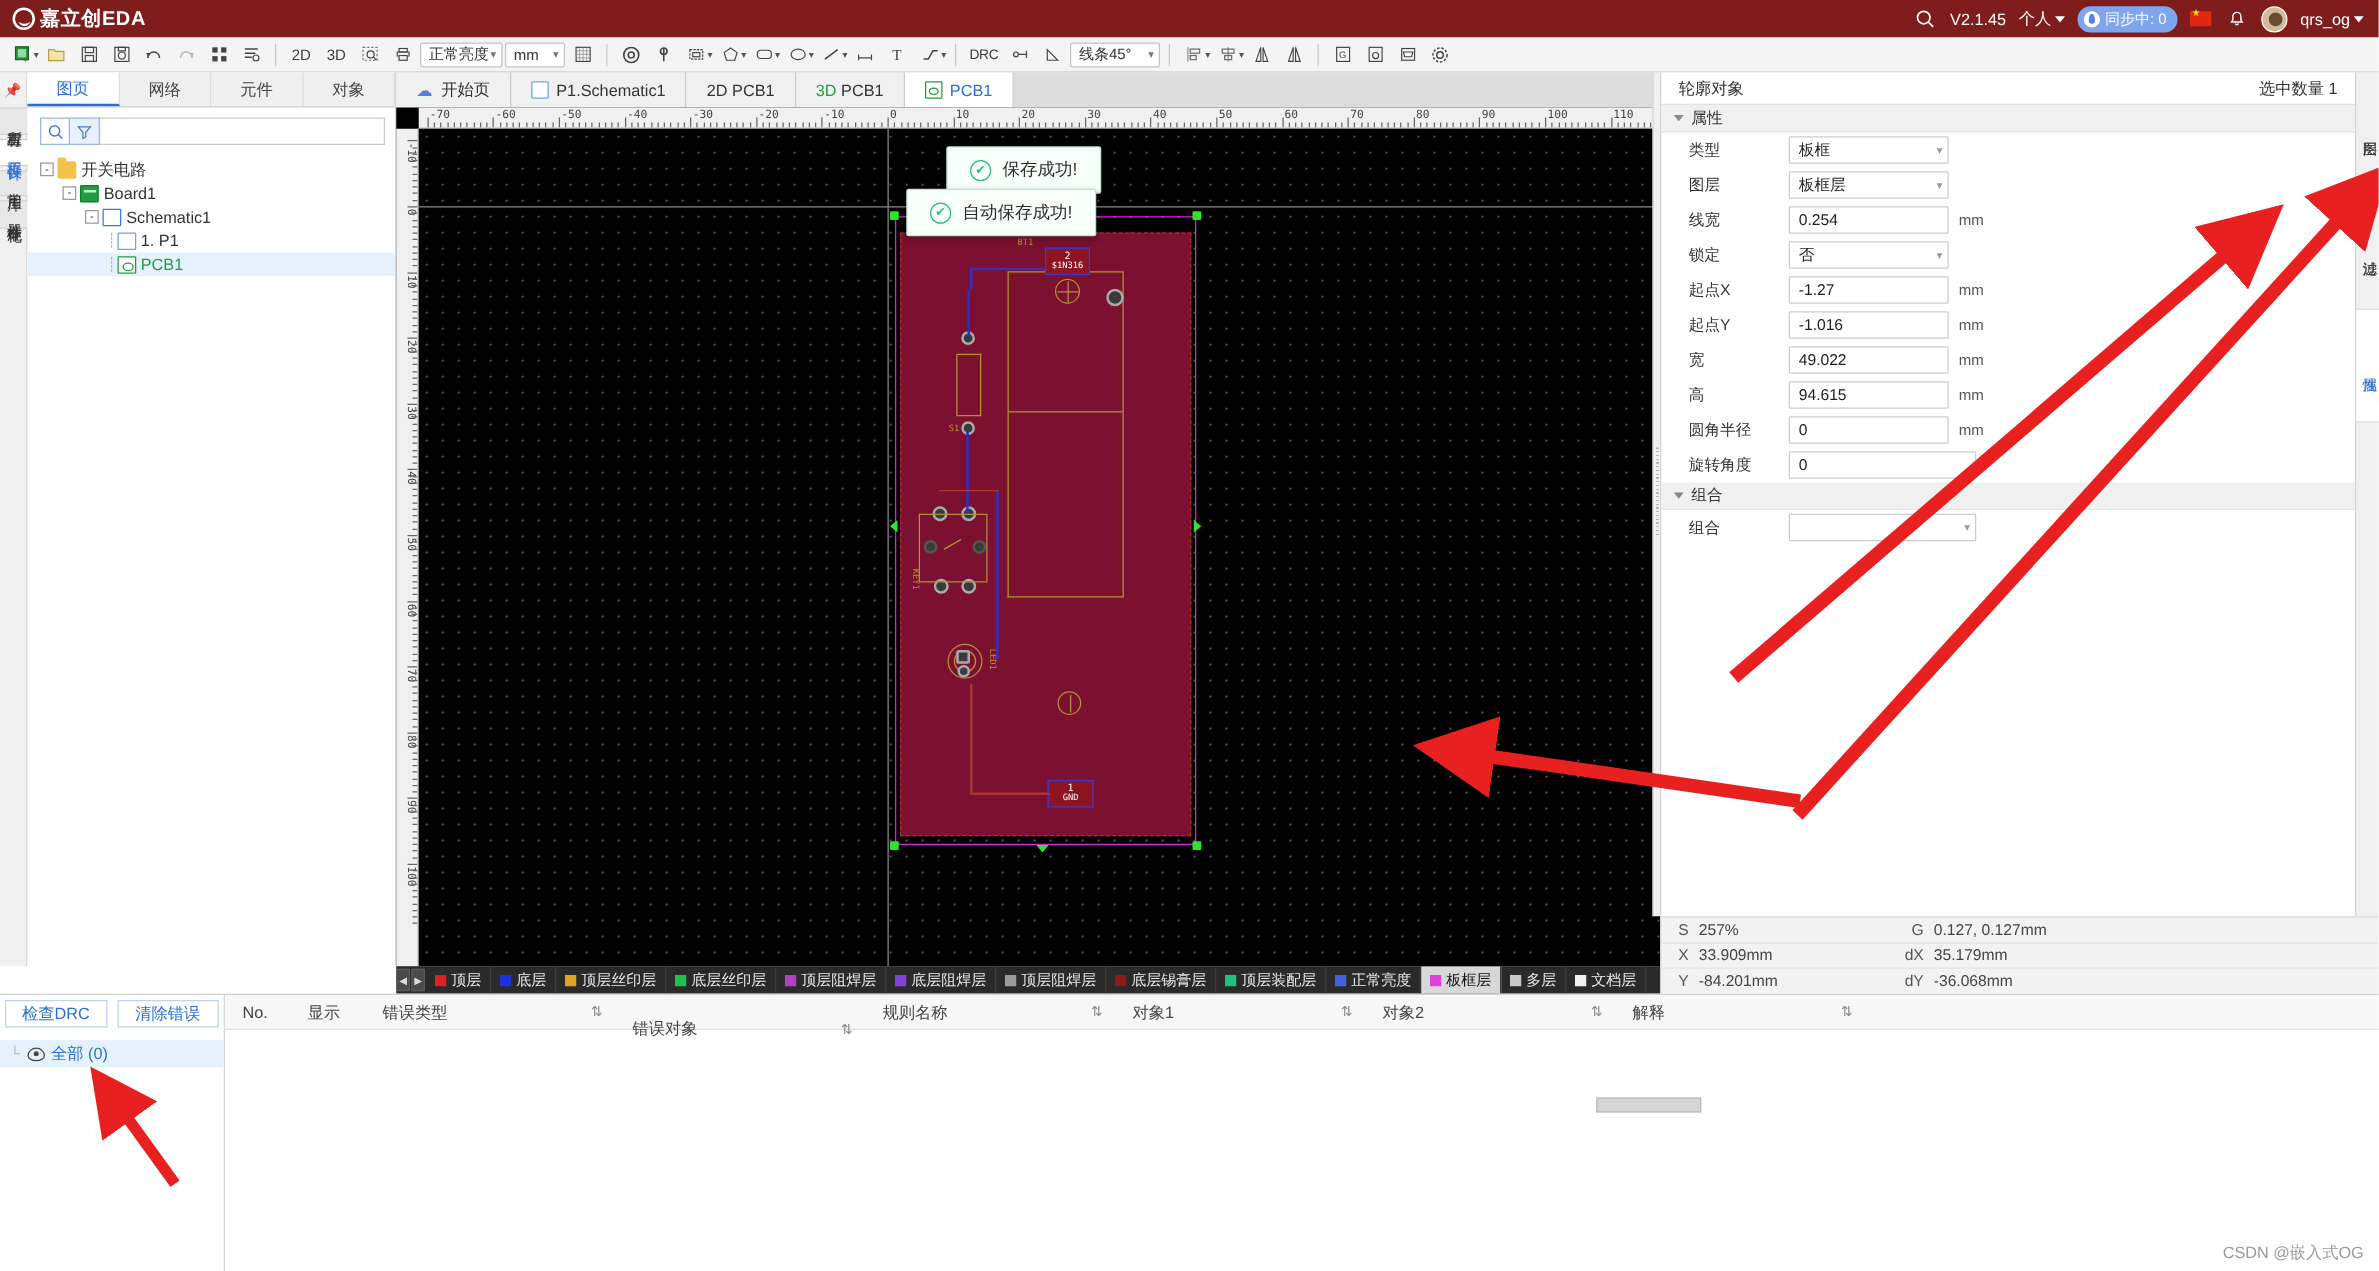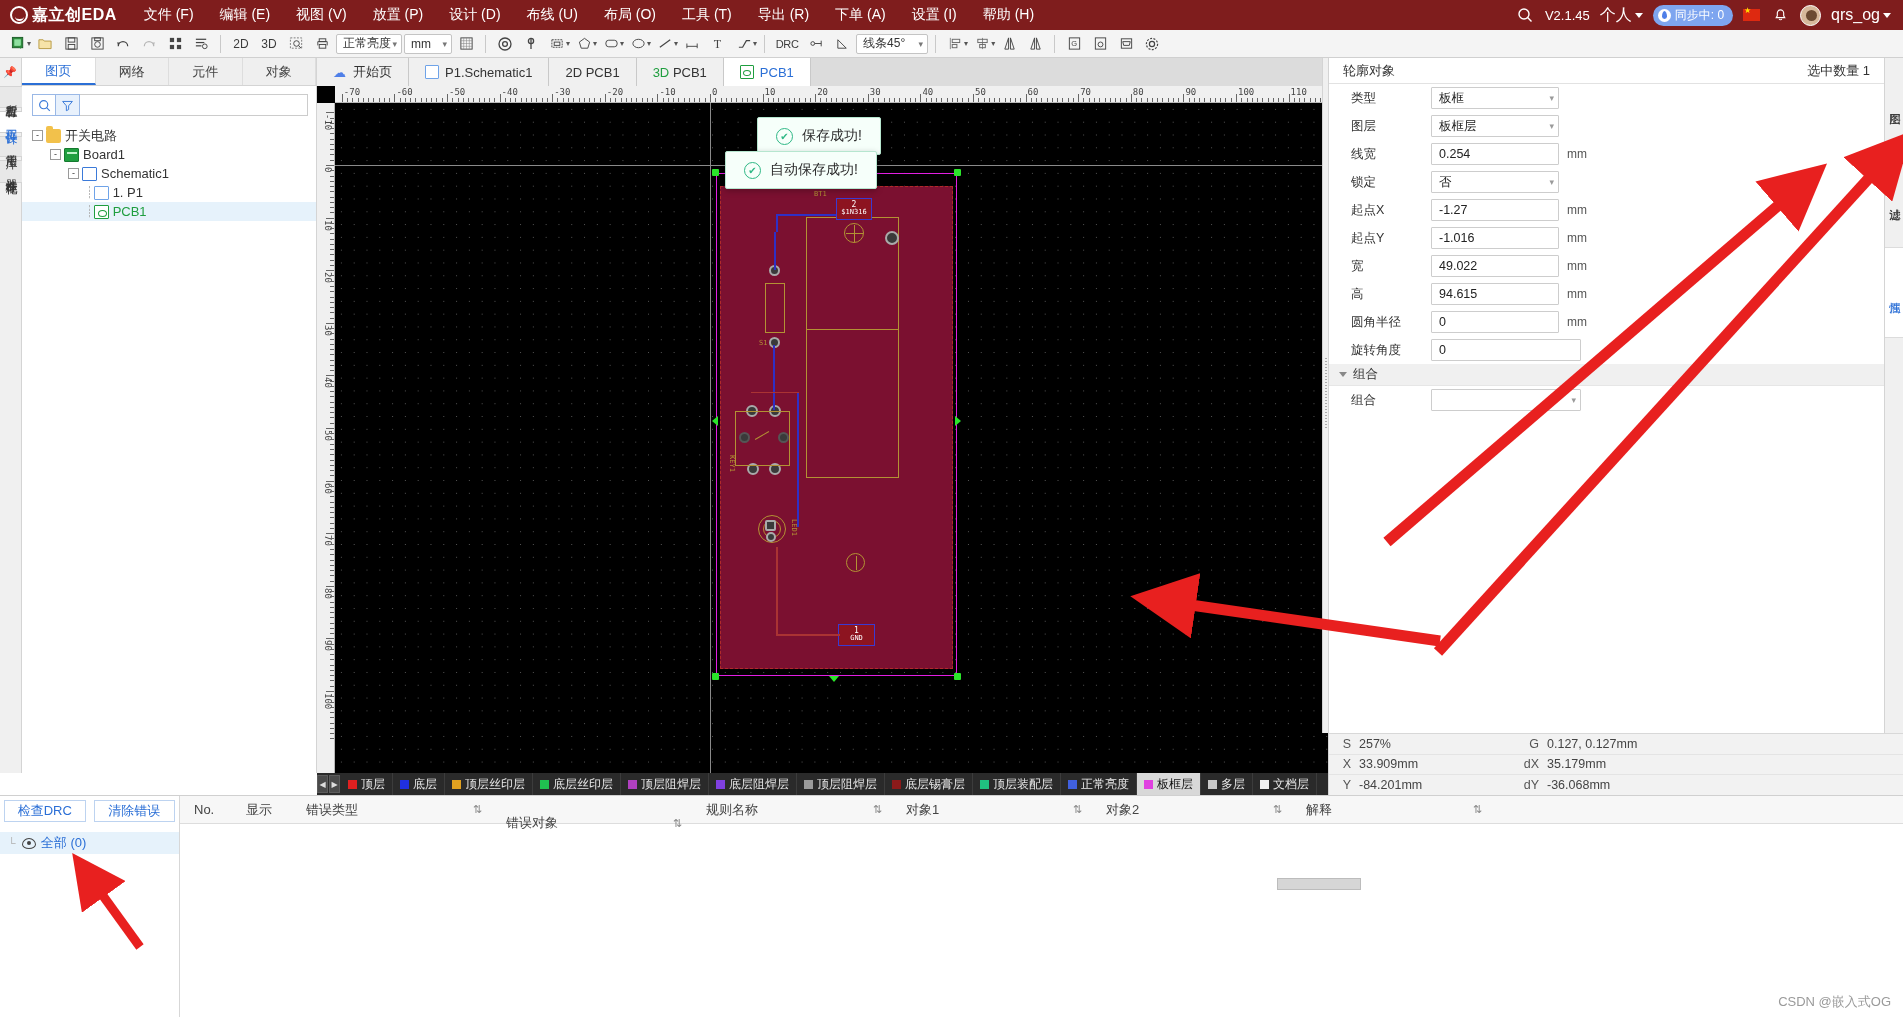--- a/index.html
+++ b/index.html
@@ -26,21 +26,21 @@
     border:2px solid #fff; display:inline-block; position:relative;
   }
   .brand .logo::after{
     content:""; position:absolute; left:3px; top:6px; width:9px; height:5px;
     border-bottom:2px solid #fff; border-radius:0 0 6px 6px;
   }
   .menu-item { padding: 4px 13px; font-size:14px; cursor:default; white-space:nowrap;}
   .menu-right { margin-left:auto; display:flex; align-items:center; gap:10px; padding-right:12px; }
   .mr-ico { width:20px; height:20px; display:flex; align-items:center; justify-content:center; }
   .ver { font-size:13px; }
-  .acct { font-size:16px; display:flex; align-items:center; gap:3px; }
+  .acct { font-size:13px; display:flex; align-items:center; gap:3px; }
   .sync-pill {
     background:#7ea5ef; border-radius:11px; padding:2px 9px 2px 5px;
     display:flex; align-items:center; gap:4px; font-size:12px;
   }
   .sync-dot { width:13px; height:13px; border-radius:50%; background:#fff; display:inline-block; position:relative;}
   .sync-dot::after{content:""; position:absolute; left:4px; top:2.5px; width:5px; height:8px; background:#4f7fe8; border-radius:50% 50% 50% 50% / 70% 70% 30% 30%;}
   .flag { width:17px; height:12px; background:#de2910; position:relative; }
   .flag::after{content:"★"; position:absolute; left:1px; top:-3px; color:#ffde00; font-size:8px;}
   .avatar { width:21px;height:21px;border-radius:50%; background:#d6b89b; border:1px solid #fff; position:relative; overflow:hidden;}
   .avatar::after{content:""; position:absolute; left:5px; top:4px; width:11px;height:11px;border-radius:50%;background:#6b4a33;}
@@ -272,34 +272,20 @@
 </head>
 <body>
 
 <div class="app">
 
   <div class="menubar">
     <div class="brand">
       <span class="logo"></span>
       <span>嘉立创EDA</span>
     </div>
-    <div id="menu-items" style="display:flex;">
-        <div class="menu-item">文件 (F)</div>
-        <div class="menu-item">编辑 (E)</div>
-        <div class="menu-item">视图 (V)</div>
-        <div class="menu-item">放置 (P)</div>
-        <div class="menu-item">设计 (D)</div>
-        <div class="menu-item">布线 (U)</div>
-        <div class="menu-item">布局 (O)</div>
-        <div class="menu-item">工具 (T)</div>
-        <div class="menu-item">导出 (R)</div>
-        <div class="menu-item">下单 (A)</div>
-        <div class="menu-item">设置 (I)</div>
-        <div class="menu-item">帮助 (H)</div>
-      </div>
     <div class="menu-right">
       <span class="mr-ico">
         <svg width="16" height="16" viewBox="0 0 16 16">
             <circle cx="7" cy="7" r="5" fill="none" stroke="#fff" stroke-width="1.4"></circle>
             <line x1="10.6" y1="10.6" x2="14.5" y2="14.5" stroke="#fff" stroke-width="1.4"></line>
           </svg>
       </span>
       <span class="ver">V2.1.45</span>
       <span class="acct">
         <span>个人</span>
@@ -1146,20 +1132,24 @@
   </div>
 
   <div class="rsplit"></div>
 
   <div class="rpanel">
     <div class="rhead">
       <span>轮廓对象</span>
       <span>选中数量 1</span>
     </div>
     <div id="rsections">
+        <div class="rsection">
+          <span class="tri"></span>
+          <span>属性</span>
+        </div>
         <div class="prow">
           <span class="plabel">类型</span>
           <span class="pfield">
             <span>板框</span>
             <span class="ar">▾</span>
           </span>
         </div>
         <div class="prow">
           <span class="plabel">图层</span>
           <span class="pfield">

